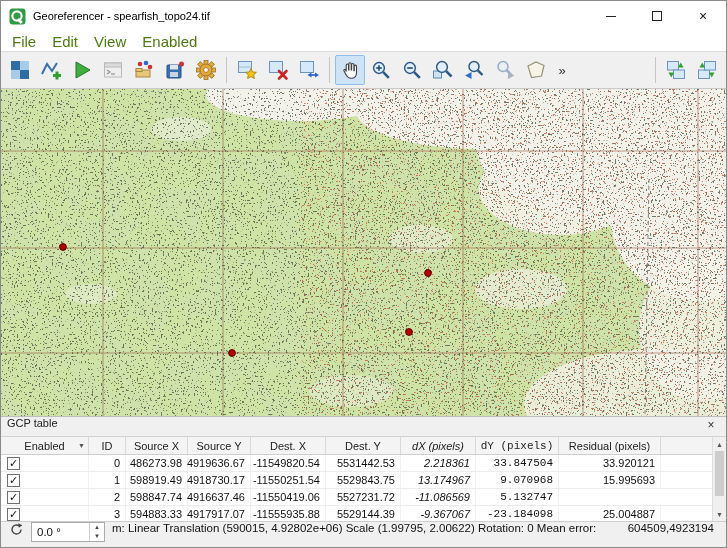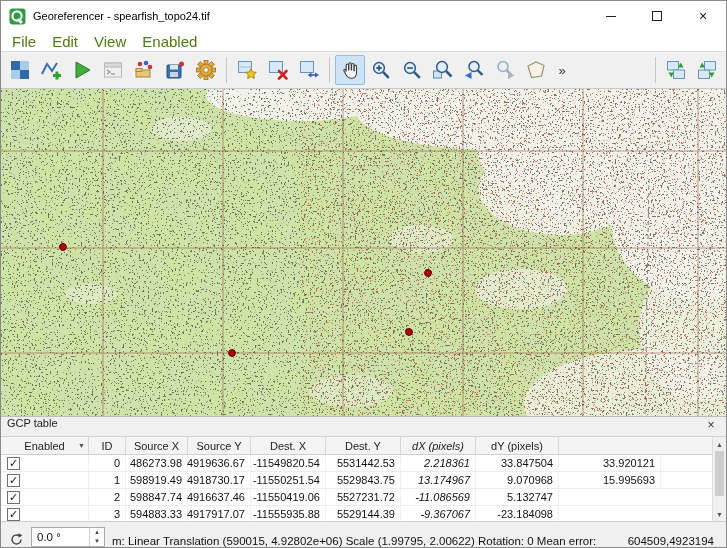--- a/index.html
+++ b/index.html
@@ -38,28 +38,28 @@
   .panel-close { margin-left:auto; width:18px; height:16px; display:flex; align-items:center; justify-content:center; font-size:12px; color:#333; }
   .table-wrap { flex:1; display:flex; background:#fff; border-top:1px solid #d2d2d2; min-height:0; }
   .table-main { flex:1; display:flex; flex-direction:column; min-width:0; }
   .thead { display:flex; height:18px; background:#f4f4f4; border-bottom:1px solid #cfcfcf; font-size:11px; color:#222; flex:none; }
   .th { display:flex; align-items:center; justify-content:center; border-right:1px solid #d8d8d8; position:relative; }
   .th .filter-arrow { position:absolute; right:3px; font-size:7px; color:#555; }
   .trow { display:flex; height:17px; font-size:11px; color:#111; border-bottom:1px solid #ececec; background:#fff; flex:none; }
   .td { display:flex; align-items:center; justify-content:flex-end; padding-right:5px; border-right:1px solid #f0f0f0; }
   .td.cb-cell { justify-content:flex-start; padding-left:6px; }
   .cb { width:13px; height:13px; border:1px solid #707070; background:#fff; display:flex; align-items:center; justify-content:center; font-size:11px; line-height:1; color:#111; }
-  .c0{width:88px;} .c1{width:37px;} .c2{width:62px;} .c3{width:63px;} .c4{width:75px;} .c5{width:75px;} .c6{width:75px;font-style:italic;} .c7{width:83px;} .c8{width:102px;} .c9{flex:1; border-right:none;}
+  .c0{width:88px;} .c1{width:37px;} .c2{width:62px;} .c3{width:63px;} .c4{width:75px;} .c5{width:75px;} .c6{width:75px;font-style:italic;} .c7{width:83px;font-family:Liberation Mono, monospace;} .c8{width:102px;} .c9{flex:1; border-right:none;}
   .vsb { width:14px; background:#f0f0f0; border-left:1px solid #dedede; display:flex; flex-direction:column; flex:none; }
   .vsb .sb-arrow { height:14px; display:flex; align-items:center; justify-content:center; font-size:7px; color:#555; flex:none; }
   .vsb .sb-track { flex:1; display:flex; flex-direction:column; }
   .vsb .sb-thumb { height:45px; background:#cdcdcd; margin:0 2px; }
 
   
-  .statusbar { height:26px; display:flex; align-items:flex-end; gap:7px; padding:0 8px; background:#f0f0f0; border-top:1px solid #cfcfcf; font-size:11.5px; color:#111; flex:none; }
+  .statusbar { height:26px; display:flex; align-items:flex-start; gap:7px; padding:0 8px; background:#f0f0f0; border-top:1px solid #cfcfcf; font-size:11.5px; color:#111; flex:none; }
   .rot-icon { width:15px; height:15px; flex:none; }
   .spin { display:flex; align-items:center; background:#fff; border:1px solid #ababab; height:20px; width:74px; flex:none; }
   .spin .val { flex:1; padding-left:5px; font-size:11.5px; }
   .spin .arrows { display:flex; flex-direction:column; width:15px; border-left:1px solid #d0d0d0; height:100%; }
   .spin .arrows span { flex:1; font-size:6px; line-height:9px; text-align:center; color:#444; }
   .status-text { white-space:nowrap; overflow:hidden; }
   .coords { margin-left:auto; white-space:nowrap; padding-right:4px; }
 </style>
 </head>
 <body>
@@ -326,20 +326,21 @@
               <span>Enabled</span>
               <span class="filter-arrow">▼</span>
             </div>
           <div class="th c1">ID</div>
           <div class="th c2">Source X</div>
           <div class="th c3">Source Y</div>
           <div class="th c4">Dest. X</div>
           <div class="th c5">Dest. Y</div>
           <div class="th c6">dX (pixels)</div>
           <div class="th c7">dY (pixels)</div>
+          <div class="th c8">Residual (pixels)</div>
           <div class="th c9"></div>
         </div>
 
         <div class="trow">
           <div class="td cb-cell c0">
               <span class="cb">✓</span>
             </div>
           <div class="td c1">0</div>
           <div class="td c2">486273.98</div>
           <div class="td c3">4919636.67</div>
@@ -381,20 +382,21 @@
           <div class="td cb-cell c0">
               <span class="cb">✓</span>
             </div>
           <div class="td c1">3</div>
           <div class="td c2">594883.33</div>
           <div class="td c3">4917917.07</div>
           <div class="td c4">-11555935.88</div>
           <div class="td c5">5529144.39</div>
           <div class="td c6">-9.367067</div>
           <div class="td c7">-23.184098</div>
+          <div class="td c8">25.004887</div>
           <div class="td c9"></div>
         </div>
       </div>
       <div class="vsb">
         <div class="sb-arrow">▲</div>
         <div class="sb-track">
             <div class="sb-thumb"></div>
           </div>
         <div class="sb-arrow">▼</div>
       </div>

